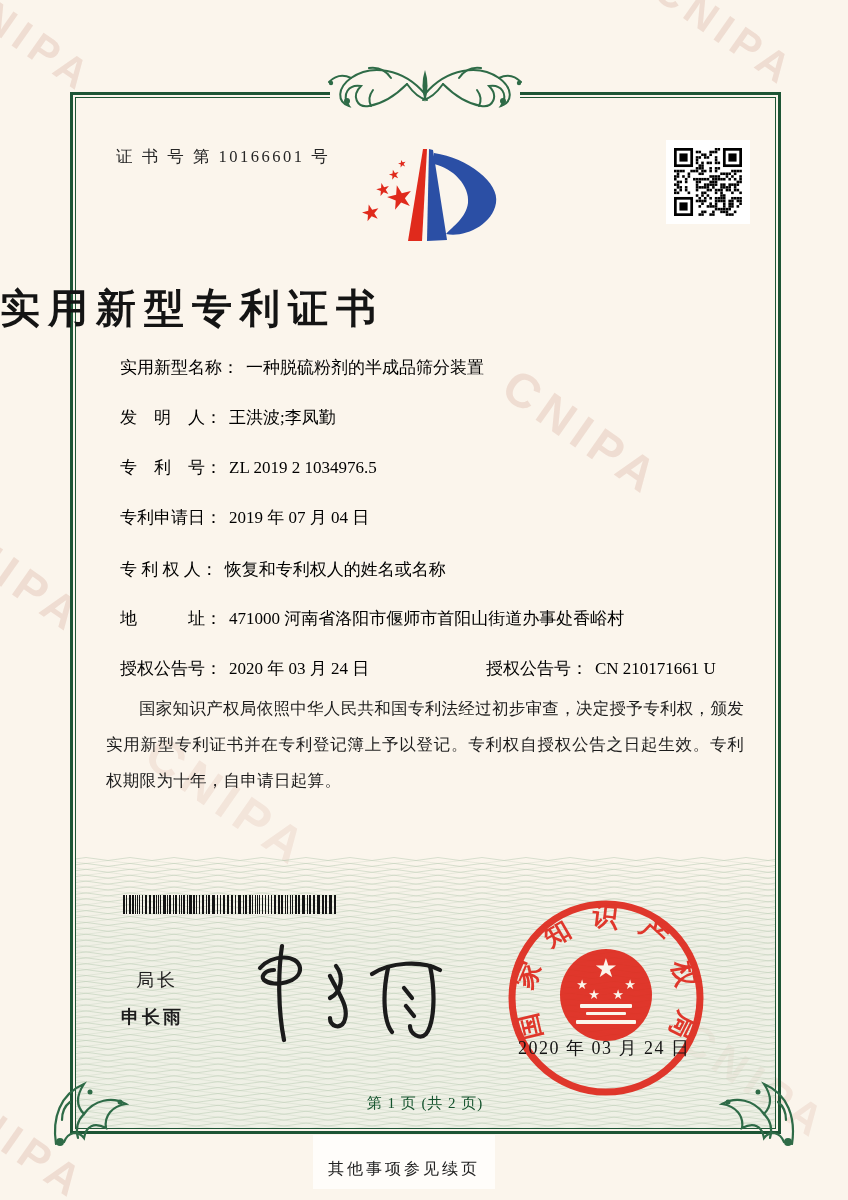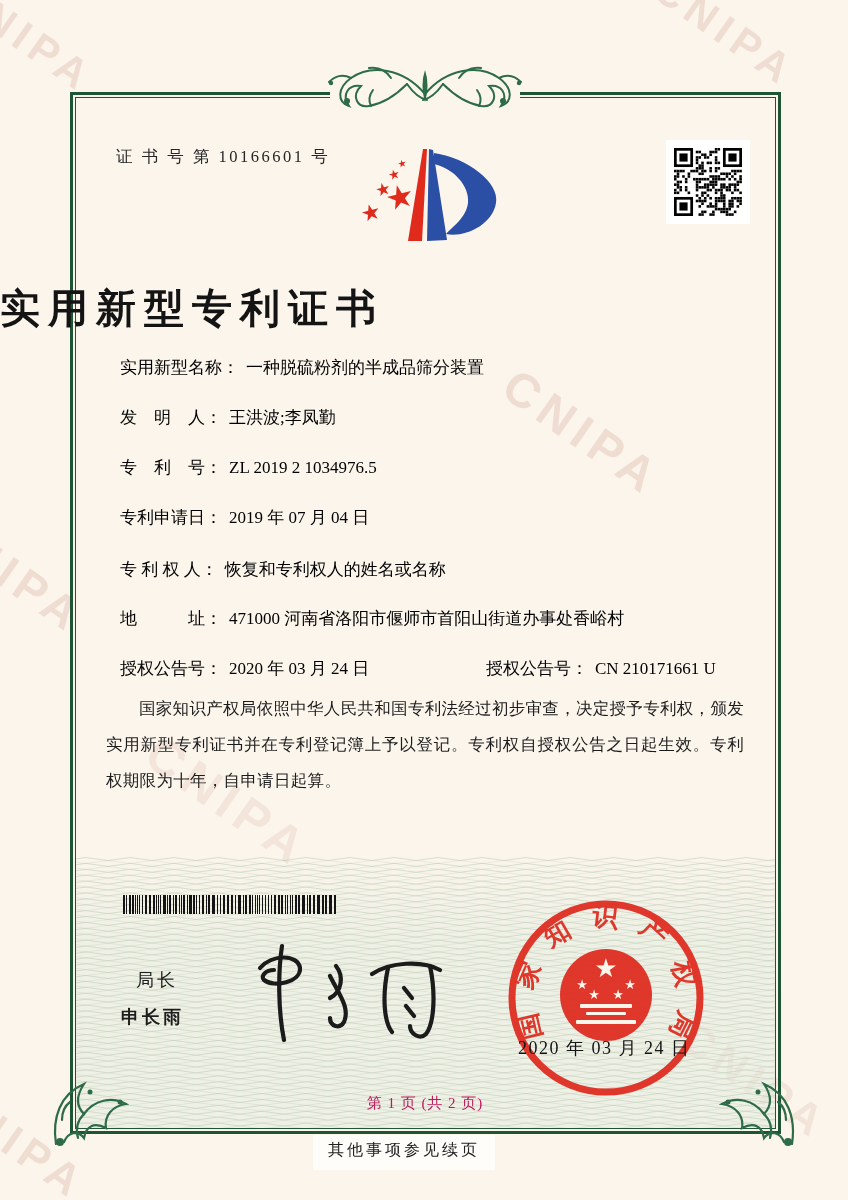--- a/index.html
+++ b/index.html
@@ -40,23 +40,23 @@
          background:linear-gradient(180deg,rgba(226,234,222,0) 0%,rgba(226,234,222,.45) 30%,rgba(228,236,224,.55) 100%);}
   
   .barcode{position:absolute;left:123px;top:895px;z-index:3;}
   .director-title{position:absolute;left:136px;top:968px;font-size:18px;letter-spacing:3px;z-index:3;}
   .director-name{position:absolute;left:121px;top:1005px;font-size:18px;letter-spacing:3px;z-index:3;font-weight:bold;}
   .signature{position:absolute;left:244px;top:932px;z-index:4;}
   .seal{position:absolute;left:496px;top:888px;z-index:4;opacity:.93;}
   .seal-date{position:absolute;left:518px;top:1036px;font-size:18px;letter-spacing:1.5px;
              color:#141414;z-index:5;white-space:nowrap;}
   .page-indicator{position:absolute;left:425px;top:1094px;transform:translateX(-50%);
-                  font-size:15px;letter-spacing:1px;color:#be185d;z-index:3;white-space:nowrap;}
+                  font-size:15px;letter-spacing:1px;color:#14532d;z-index:3;white-space:nowrap;}
   .footer-note{position:absolute;left:404px;top:1135px;transform:translateX(-50%);
-               background:#fffdfa;padding:5px 15px 9px 15px;font-size:16px;letter-spacing:3px;
+               background:#fffdfa;padding:24px 15px 9px 15px;font-size:16px;letter-spacing:3px;
                color:#222;z-index:4;white-space:nowrap;}
   .corner{position:absolute;top:1072px;z-index:3;}
   .corner.left{left:50px;}
   .corner.right{left:706px;transform:scaleX(-1);}
   .top-orn{position:absolute;left:295px;top:56px;z-index:3;}
 </style>
 </head>
 <body>
 
 <span class="wm" style="left:-30px;top:-30px;font-size:42px;">CNIPA</span>

